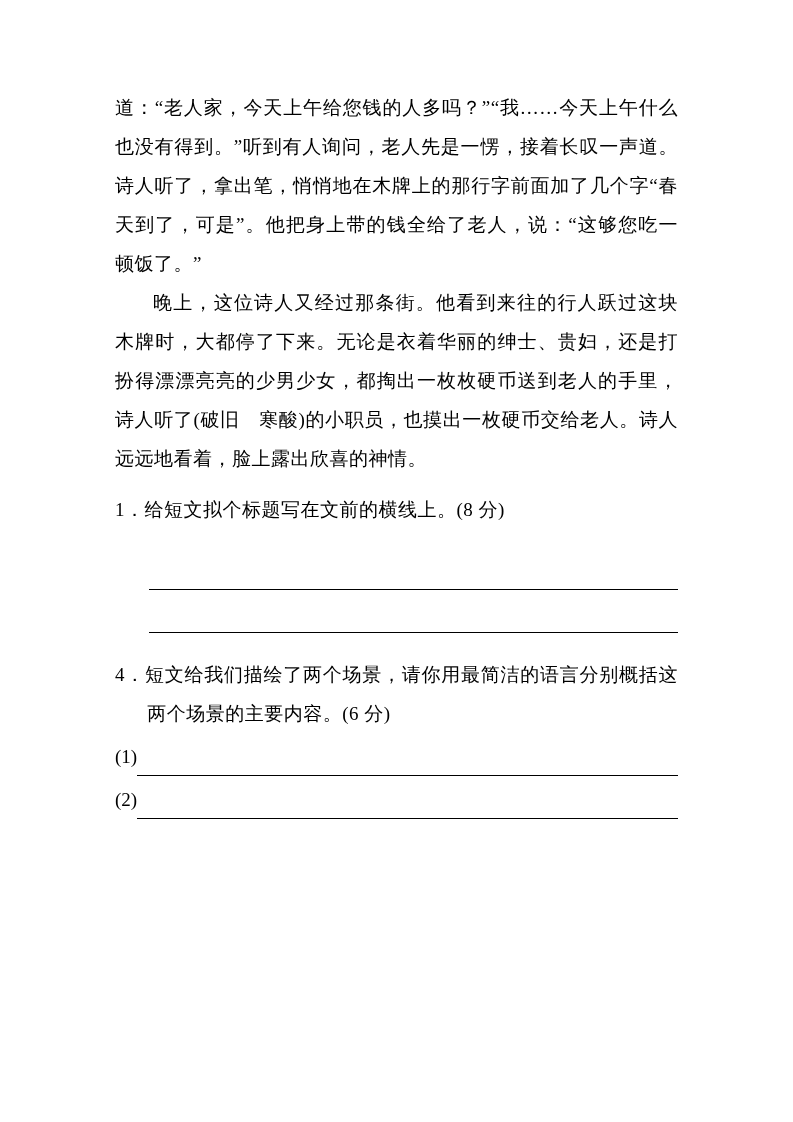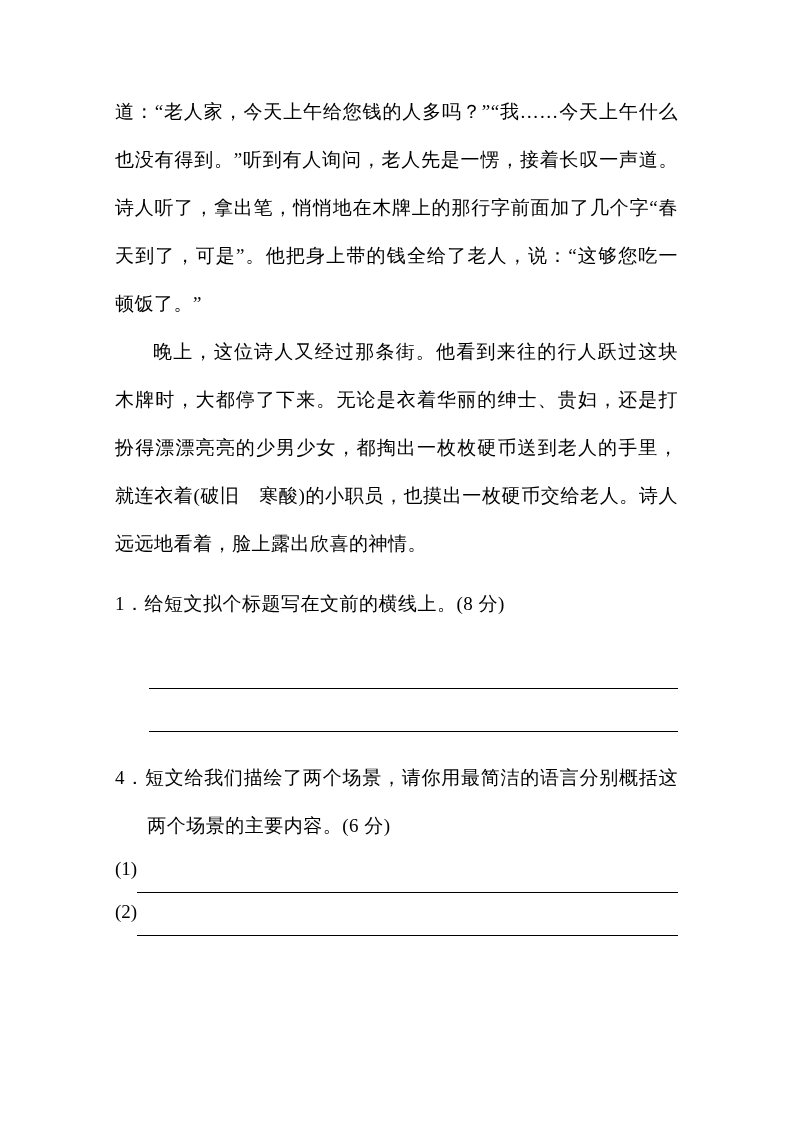--- a/index.html
+++ b/index.html
@@ -6,21 +6,21 @@
   html, body { background: #ffffff; }
   .page {
     position: relative;
     width: 793px;
     height: 1122px;
     margin: 0 auto;
     background: #ffffff;
     color: #000000;
     font-family: "Liberation Serif", "DejaVu Serif", serif;
     font-size: 19px;
-    line-height: 48px;
+    line-height: 39px;
     padding: 88px 115px 16px 115px;
     overflow: hidden;
   }
   .para {
     text-align: justify;
     letter-spacing: 0.5px;
   }
   .para.first-indent { text-indent: 2em; }
   .question {
     padding-left: 1.7em;
@@ -48,21 +48,21 @@
   .gap-md { margin-top: 12px; }
   .gap-sm { margin-top: 4px; }
 </style>
 </head>
 <body>
 
 <div class="page">
 
   <p class="para">道：“老人家，今天上午给您钱的人多吗？”“我……今天上午什么也没有得到。”听到有人询问，老人先是一愣，接着长叹一声道。诗人听了，拿出笔，悄悄地在木牌上的那行字前面加了几个字“春天到了，可是”。他把身上带的钱全给了老人，说：“这够您吃一顿饭了。”</p>
 
-  <p class="para first-indent">晚上，这位诗人又经过那条街。他看到来往的行人跃过这块木牌时，大都停了下来。无论是衣着华丽的绅士、贵妇，还是打扮得漂漂亮亮的少男少女，都掏出一枚枚硬币送到老人的手里，就连衣着(破旧　寒酸)的小职员，也摸出一枚硬币交给老人。诗人远远地看着，脸上露出欣喜的神情。</p>
+  <p class="para first-indent">晚上，这位诗人又经过那条街。他看到来往的行人跃过这块木牌时，大都停了下来。无论是衣着华丽的绅士、贵妇，还是打扮得漂漂亮亮的少男少女，都掏出一枚枚硬币送到老人的手里，诗人听了(破旧　寒酸)的小职员，也摸出一枚硬币交给老人。诗人远远地看着，脸上露出欣喜的神情。</p>
 
   <div class="question gap-md">
     <span class="q-num">1．</span><span>给短文拟个标题写在文前的横线上。(8 分)</span>
   </div>
 
 
 
   <div class="blank-row indented gap-lg">
     <span class="blank-line"></span>
   </div>

